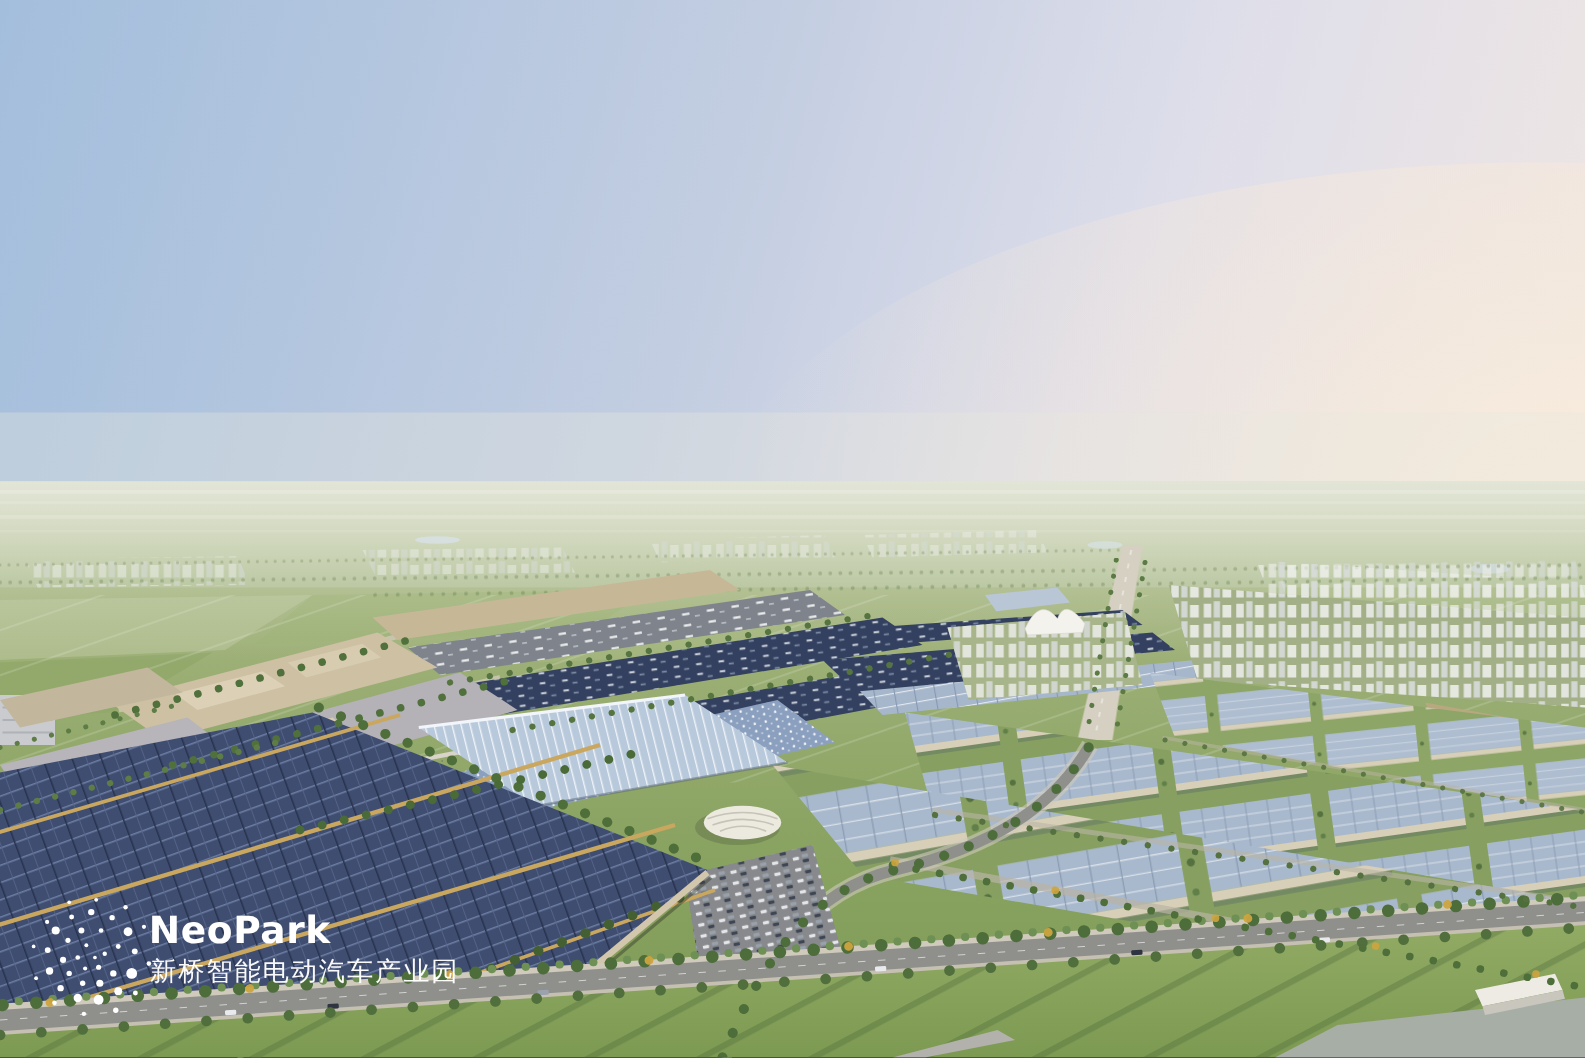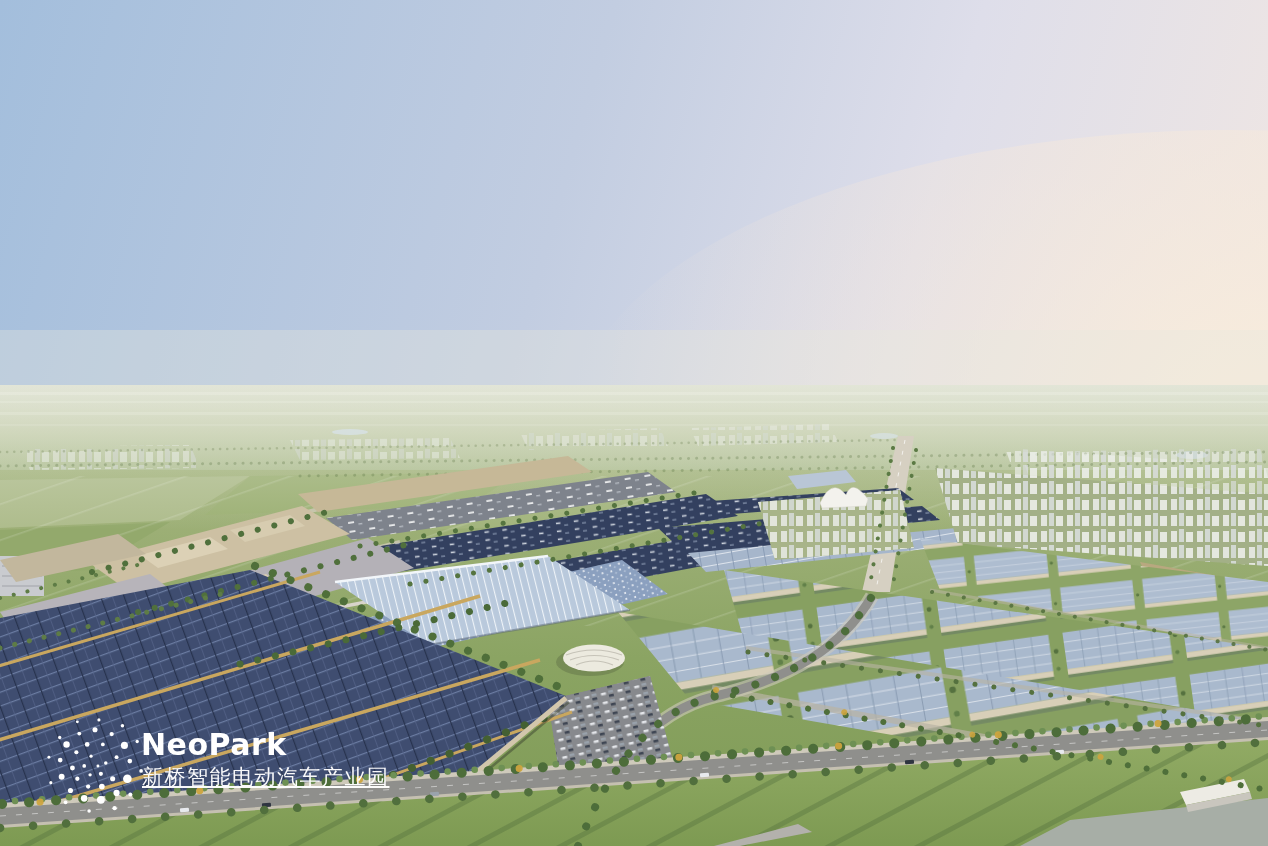--- a/index.html
+++ b/index.html
@@ -1,24 +1,24 @@
 <!DOCTYPE html>
 <html><head>
 <meta charset="utf-8">
 <style>
   html,body{margin:0;padding:0;background:#222;}
   .stage{position:relative;width:1268px;height:846px;overflow:hidden;
          font-family:"DejaVu Sans","Liberation Sans",sans-serif;}
   .stage svg.scene{position:absolute;inset:0;display:block;}
-  .logo{position:absolute;left:44px;top:712px;width:420px;height:110px;color:#ffffff;}
+  .logo{position:absolute;left:22px;top:712px;width:420px;height:110px;color:#ffffff;}
   .logo .mark{position:absolute;left:0;top:2px;width:102px;height:102px;}
   .logo .word{position:absolute;left:97px;top:18px;font-size:30px;font-weight:700;
               letter-spacing:.5px;line-height:1;color:#ffffff;}
   .logo .sub{position:absolute;left:98px;top:55px;font-size:21px;font-weight:400;
-             letter-spacing:1.5px;line-height:1;color:rgba(255,255,255,.97);text-decoration:underline;}
+             letter-spacing:1.5px;line-height:1;color:rgba(255,255,255,.97);}
 </style>
 </head>
 <body>
 
 <div class="stage">
 <svg class="scene" viewBox="0 0 1268 846" preserveAspectRatio="none" aria-hidden="true">
   <defs>
     <linearGradient id="sky" x1="0" y1="0" x2="1268" y2="360" gradientUnits="userSpaceOnUse">
       <stop offset="0" stop-color="#a3bedc"></stop>
           <stop offset="0.45" stop-color="#c2cde1"></stop>

